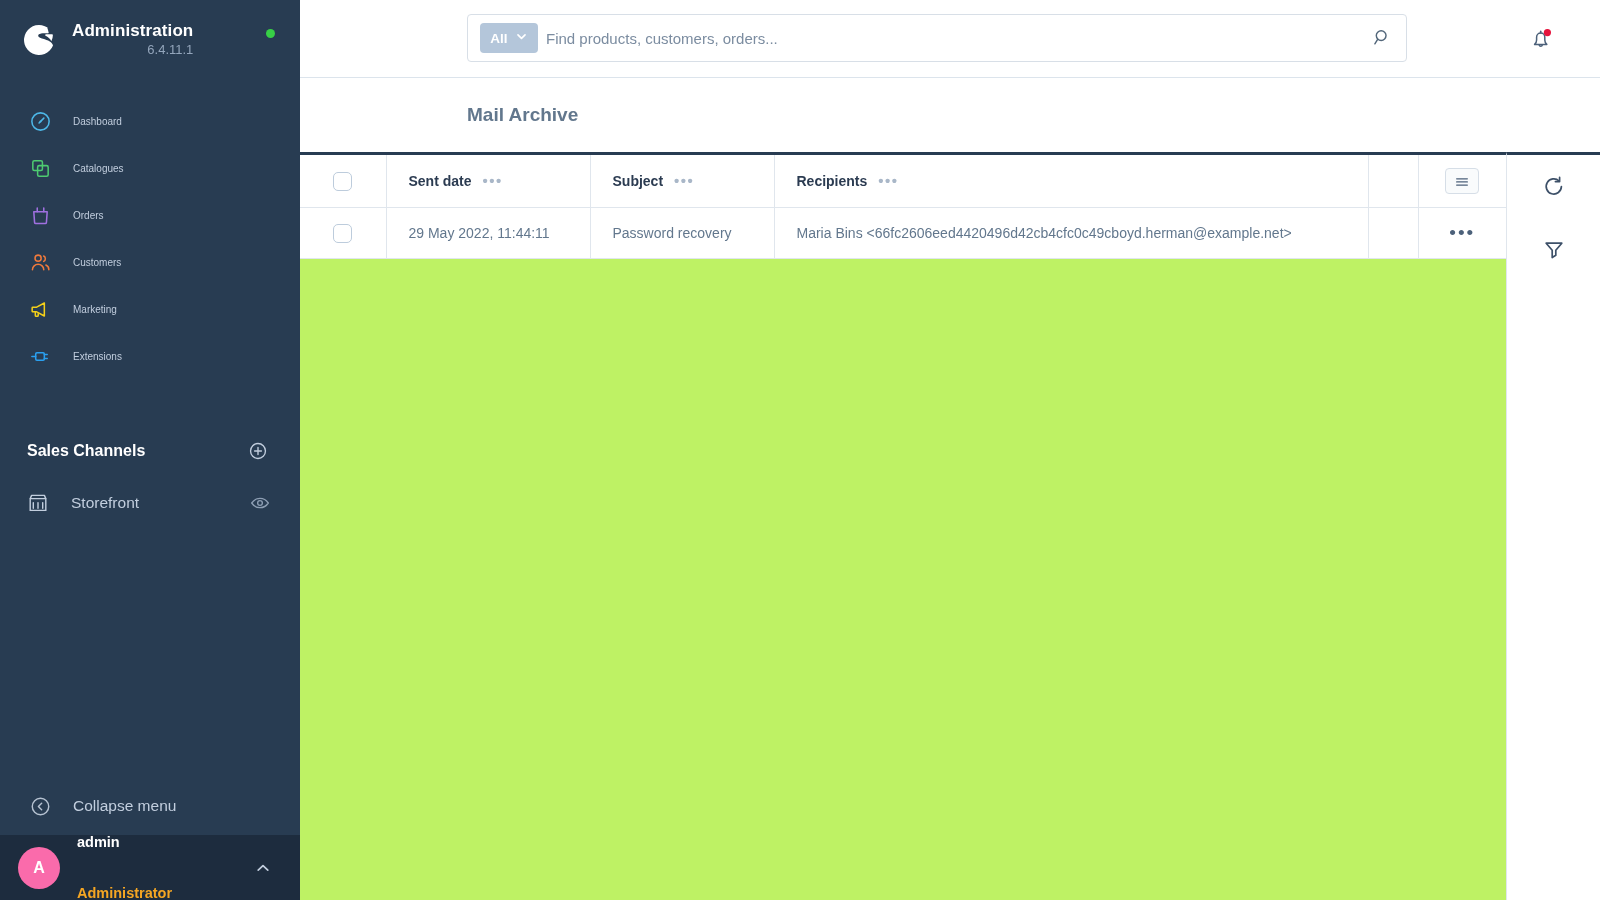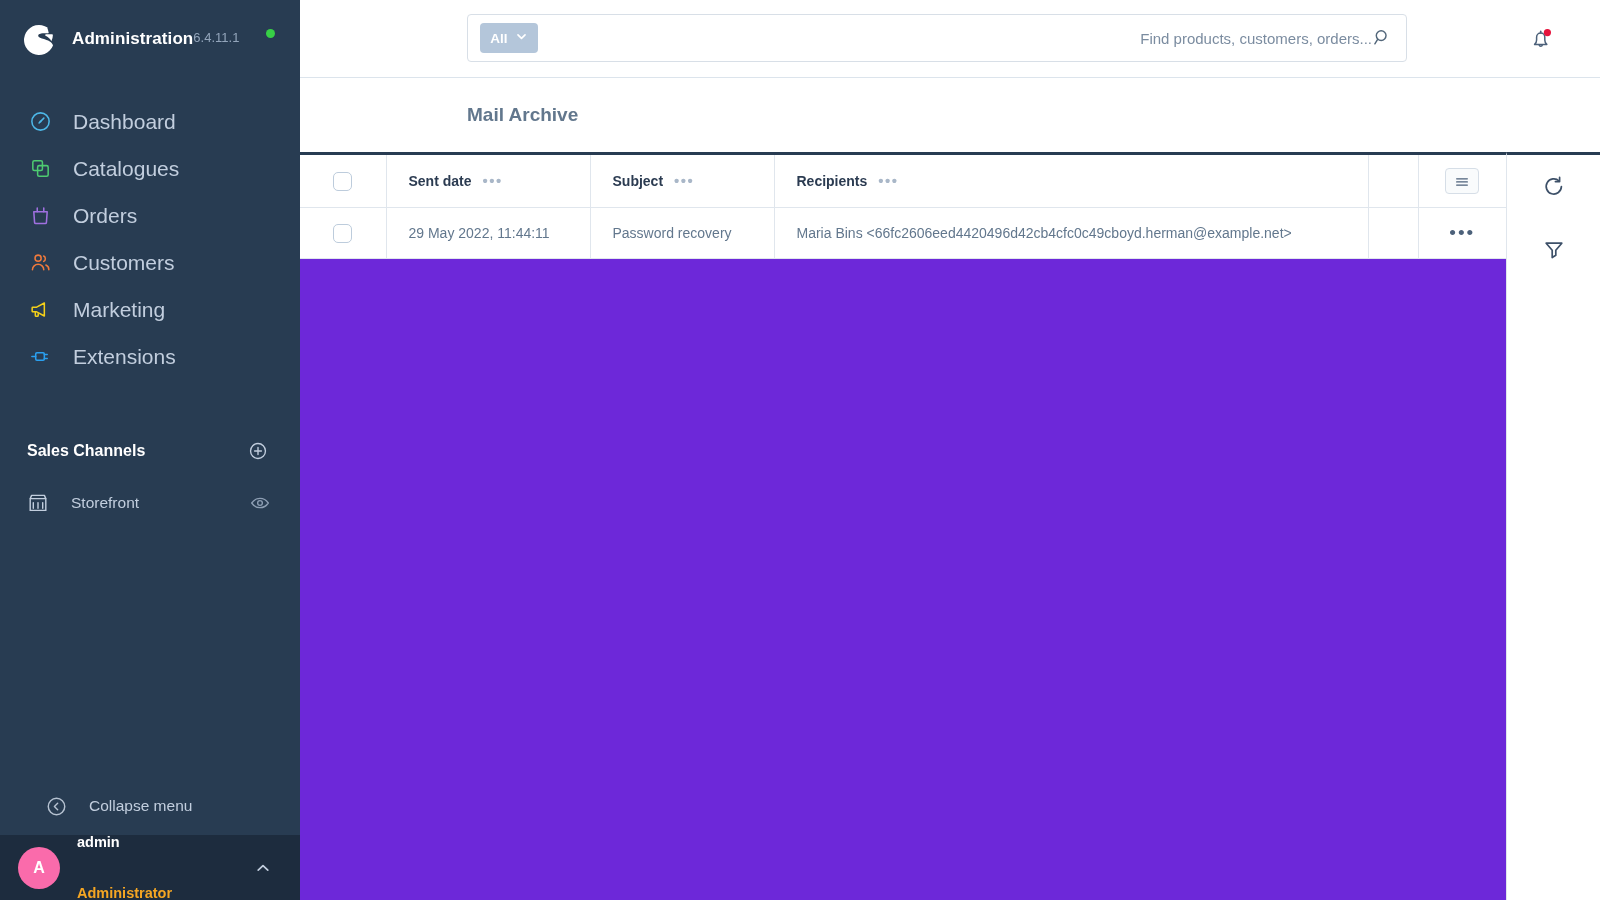--- a/index.html
+++ b/index.html
@@ -18,61 +18,61 @@
     background: #283c52;
     display: flex; flex-direction: column;
     flex: 0 0 300px;
     position: relative;
   }
   .sb-head {
     height: 78px; display: flex; align-items: center;
     padding: 0 24px 0 22px; position: relative;
   }
   .logo { width: 36px; height: 36px; flex: 0 0 36px; margin-right: 14px; }
-  .head-txt { display: flex; flex-direction: row; justify-content: center; }
+  .head-txt { display: flex; flex-direction: column; justify-content: center; align-items: flex-end; }
   .head-title {
     color: #ffffff; font-size: 17px; font-weight: bold; line-height: 20px;
     letter-spacing: .1px;
   }
   .head-ver { color: #93a5bb; font-size: 13px; line-height: 17px; }
   .status-dot {
     position: absolute; right: 25px; top: 29px;
     width: 9px; height: 9px; border-radius: 50%; background: #37d046;
   }
 
   .nav { padding-top: 20px; }
   .nav-item {
     height: 47px; display: flex; align-items: center;
     padding-left: 27px; cursor: pointer;
   }
   .nav-ico {
     width: 26px; height: 26px; flex: 0 0 26px; margin-right: 20px;
     display: flex; align-items: center; justify-content: center;
   }
-  .nav-label { color: #c2cede; font-size: 21px; line-height: 20px; }
+  .nav-label { color: #c2cede; font-size: 10px; line-height: 20px; }
 
   .sec-title-row {
     margin-top: 56px; height: 30px; display: flex; align-items: center;
     padding: 0 32px 0 27px; justify-content: space-between;
   }
   .sec-title { color: #ffffff; font-size: 16px; font-weight: bold; }
   .sec-add { width: 20px; height: 20px; cursor: pointer; }
 
   .sc-item {
     height: 46px; display: flex; align-items: center;
     padding: 0 30px 0 27px; margin-top: 14px; cursor: pointer;
   }
   .sc-ico { width: 22px; height: 22px; flex: 0 0 22px; margin-right: 22px; }
   .sc-label { color: #c2cede; font-size: 15.5px; flex: 1; }
   .sc-eye { width: 20px; height: 20px; cursor: pointer; }
 
   .sb-spacer { flex: 1; }
 
   .collapse {
-    height: 58px; display: flex; align-items: center; padding-left: 43px;
+    height: 58px; display: flex; align-items: center; padding-left: 27px;
     cursor: pointer;
   }
   .collapse .nav-ico { margin-right: 20px; }
   .collapse-label { color: #c2cede; font-size: 15.5px; }
 
   .userbar {
     height: 65px; background: #1d2c3e;
     display: flex; align-items: center; padding: 0 28px 0 18px;
     cursor: pointer;
   }
@@ -101,33 +101,33 @@
   }
   .all-btn {
     background: #b4c6da; border-radius: 4px; height: 30px; min-width: 58px;
     display: flex; align-items: center; justify-content: center; gap: 7px;
     padding: 0 9px; cursor: pointer;
   }
   .all-btn span { color: #ffffff; font-size: 13.5px; font-weight: bold; }
   .search-input {
     flex: 1; border: none; outline: none; background: transparent;
     font-family: "Liberation Sans", sans-serif; font-size: 15px;
-    color: #52667a; padding-left: 8px; text-align: right;
+    color: #52667a; padding-left: 8px;
   }
   .search-input::placeholder { color: #7b8ca0; }
   .search-ico { width: 22px; height: 22px; cursor: pointer; flex: 0 0 22px; }
   .bell { position: absolute; right: 46px; top: 26px; width: 26px; height: 26px; cursor: pointer; }
 
   .pagehead {
     height: 74px; display: flex; align-items: center; padding-left: 167px;
     flex: 0 0 74px;
   }
   .pagetitle { color: #62778d; font-size: 19px; font-weight: bold; }
 
-  .content { flex: 1; display: flex; background: #6d28d9; min-height: 0; }
+  .content { flex: 1; display: flex; background: #bef264; min-height: 0; }
   .gridwrap { flex: 1; display: flex; flex-direction: column; min-width: 0; }
 
   table.grid { width: 100%; border-collapse: collapse; table-layout: fixed; }
   table.grid thead tr { height: 54px; }
   table.grid thead th {
     border-top: 3px solid #283c52;
     border-bottom: 1px solid #e0e6ed;
     border-right: 1px solid #e0e6ed;
     text-align: left; vertical-align: middle; padding: 0;
     background: #fff;

